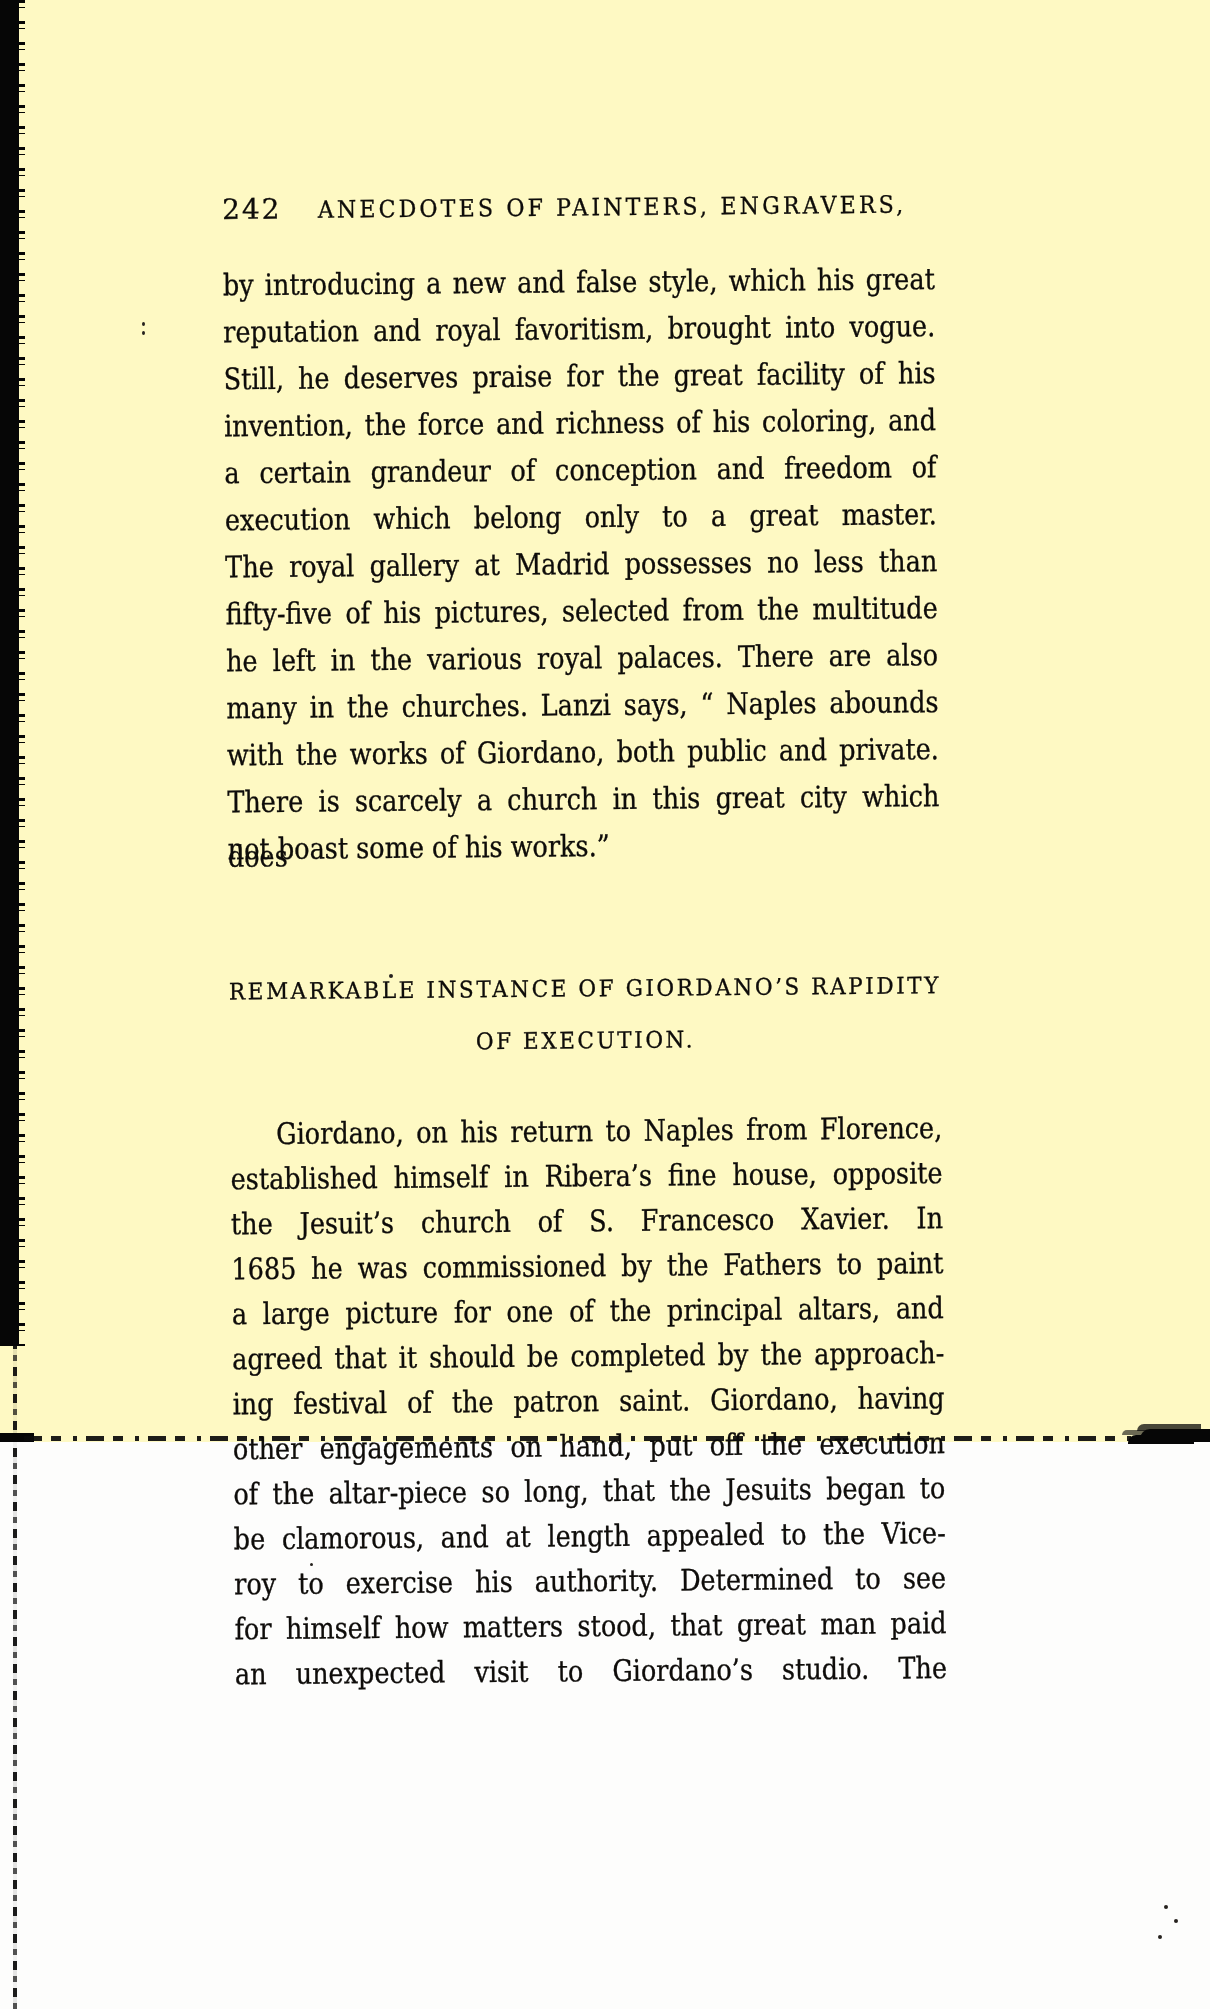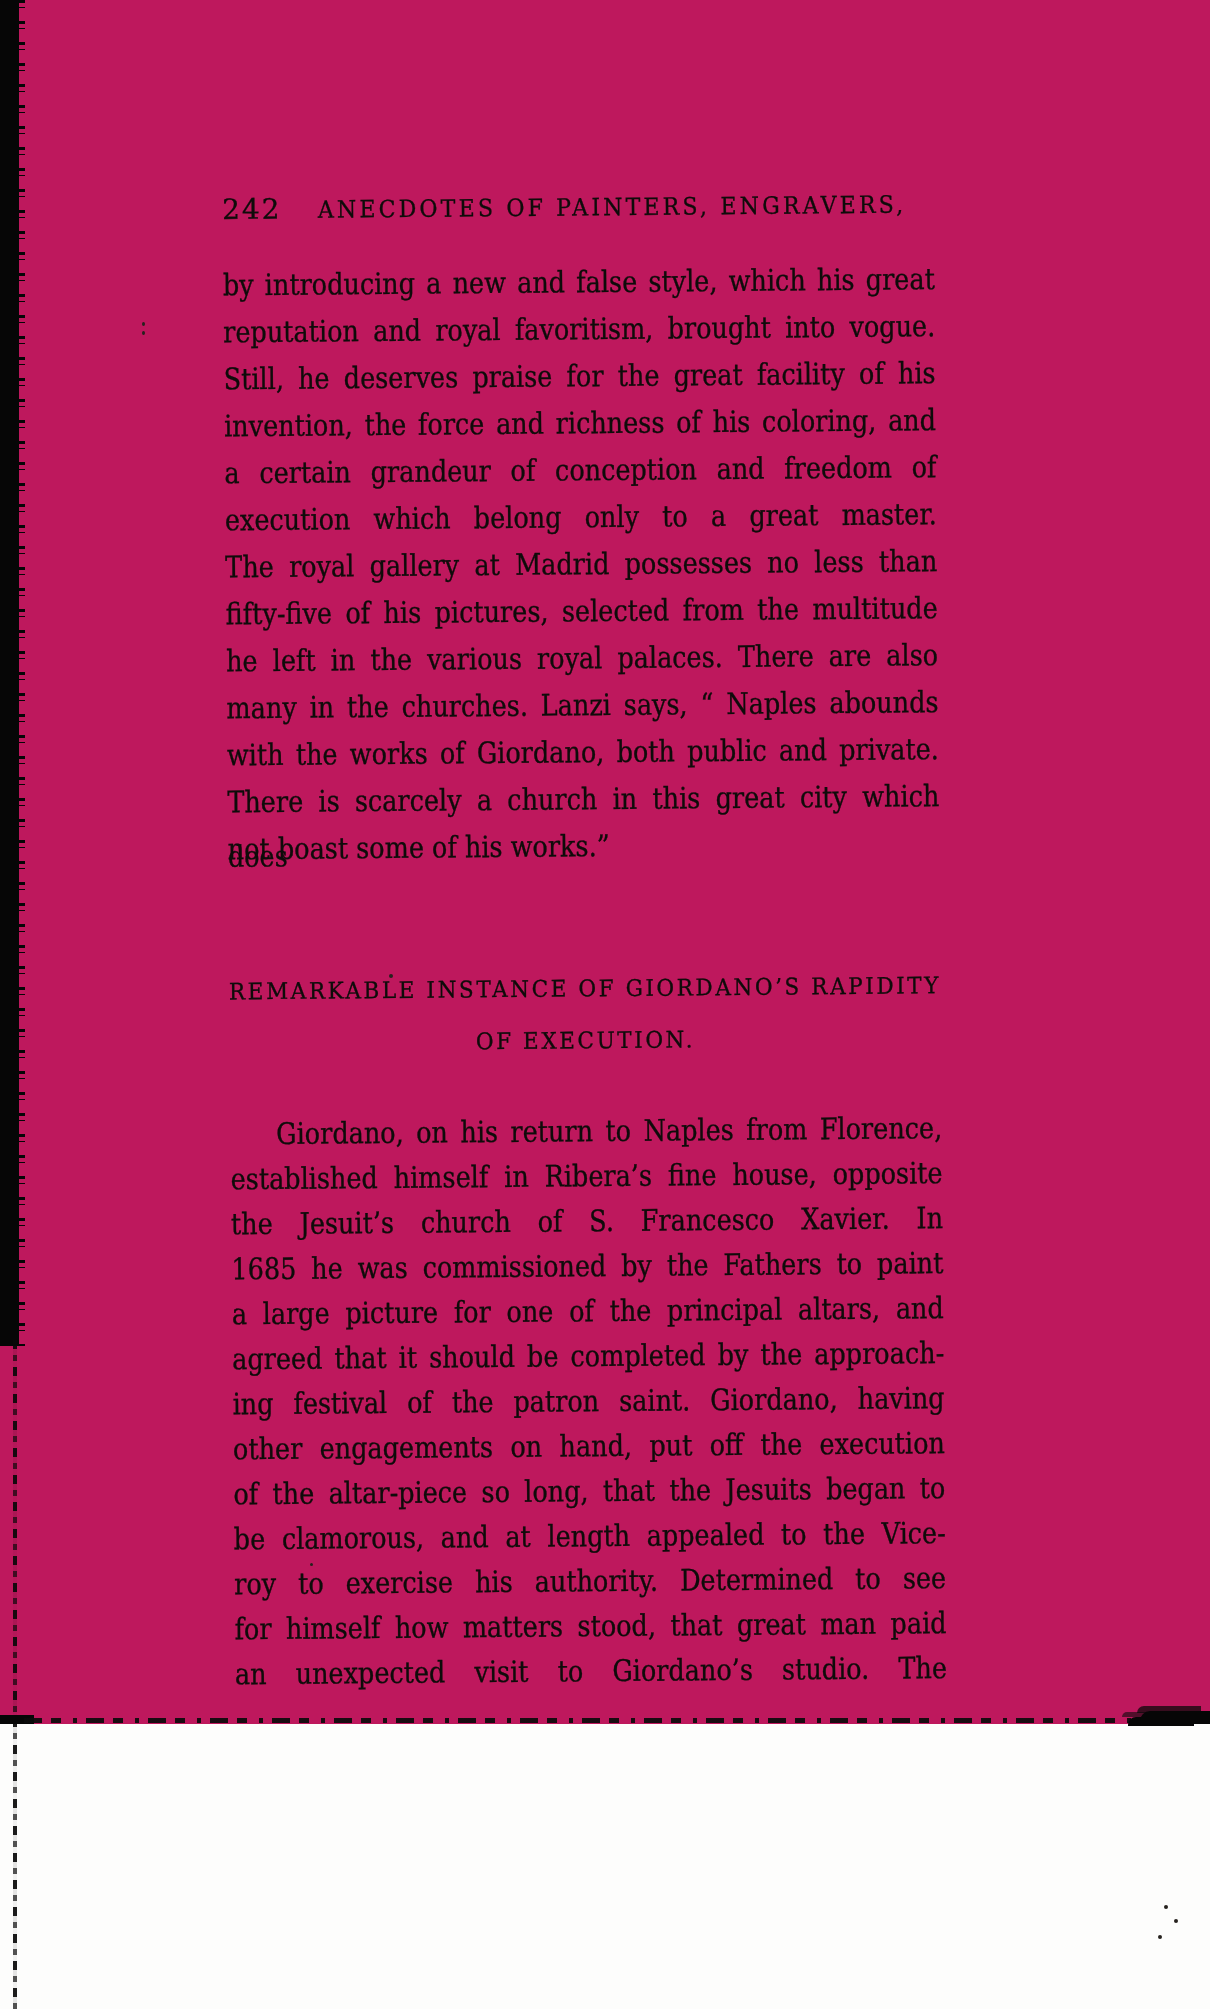--- a/index.html
+++ b/index.html
@@ -3,21 +3,21 @@
 <meta charset="utf-8">
 <style>
   html,body{margin:0;padding:0;}
   body{
     width:1210px;height:2009px;
     background:#fdfdfc;
     overflow:hidden;
     font-family:"DejaVu Serif", serif;
   }
   .page{
-    position:relative;width:1210px;height:1724px;background:#be185d;color:#0e0c0a;
+    position:relative;width:1210px;height:1442px;background:#fef9c3;color:#0e0c0a;
   }
   
   .gutter-bar{
     position:absolute;left:0;top:-6px;width:19px;height:1352px;background:#060606;
   }
   .gutter-bar::after{
     content:"";position:absolute;left:19px;top:0;width:6px;height:100%;
     background:repeating-linear-gradient(to bottom,
       transparent 0 6px,#060606 6px 9px,transparent 9px 13px,#060606 13px 14px,transparent 14px 21px);
   }

